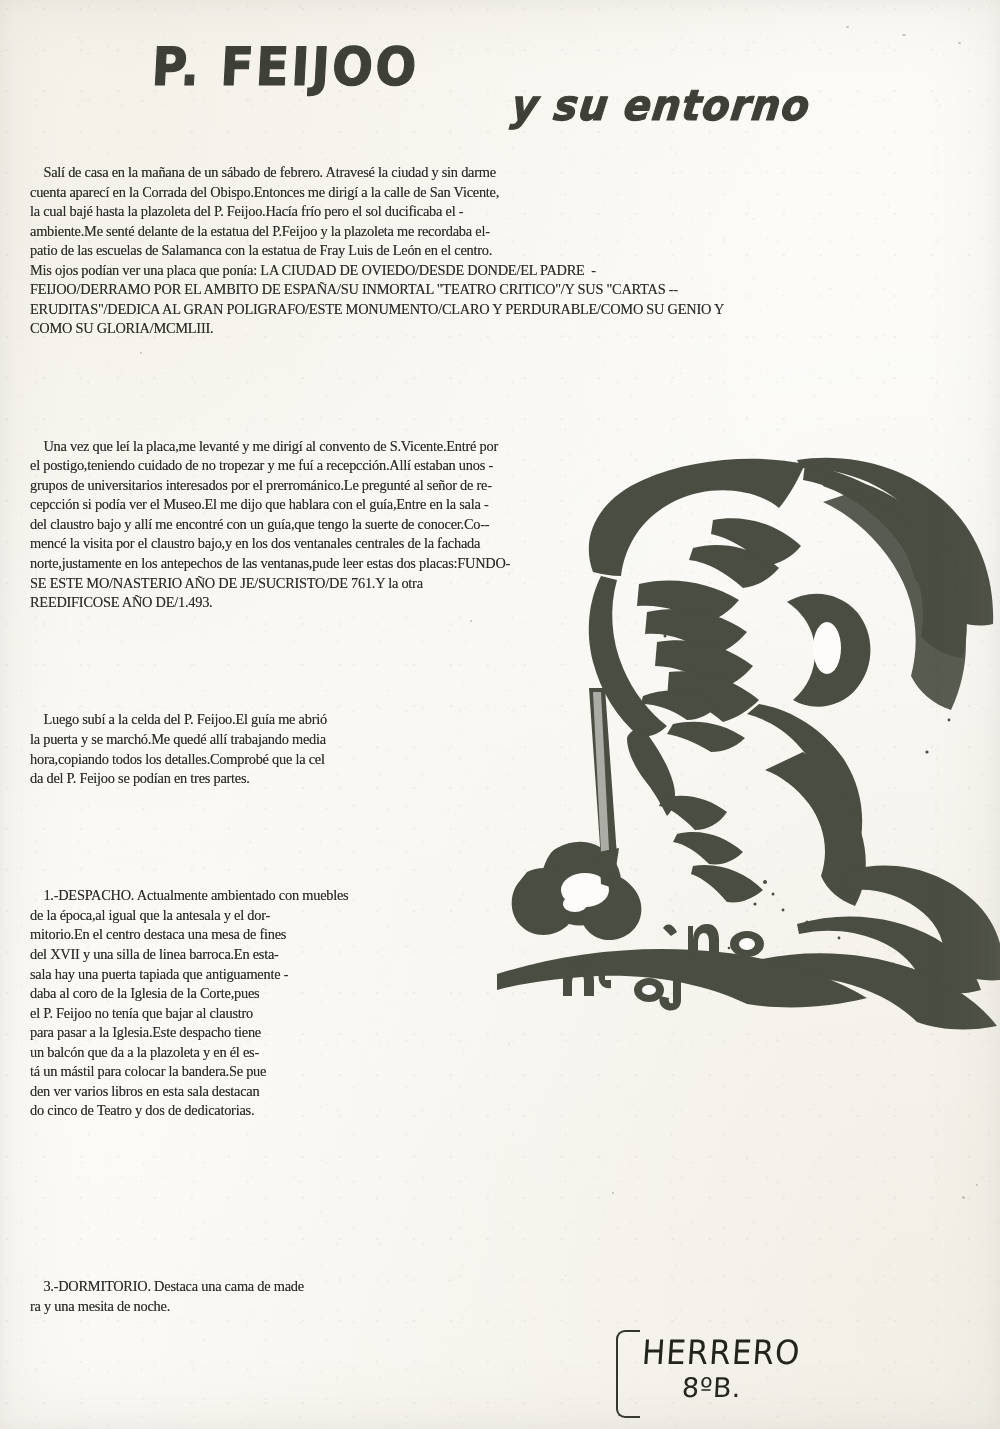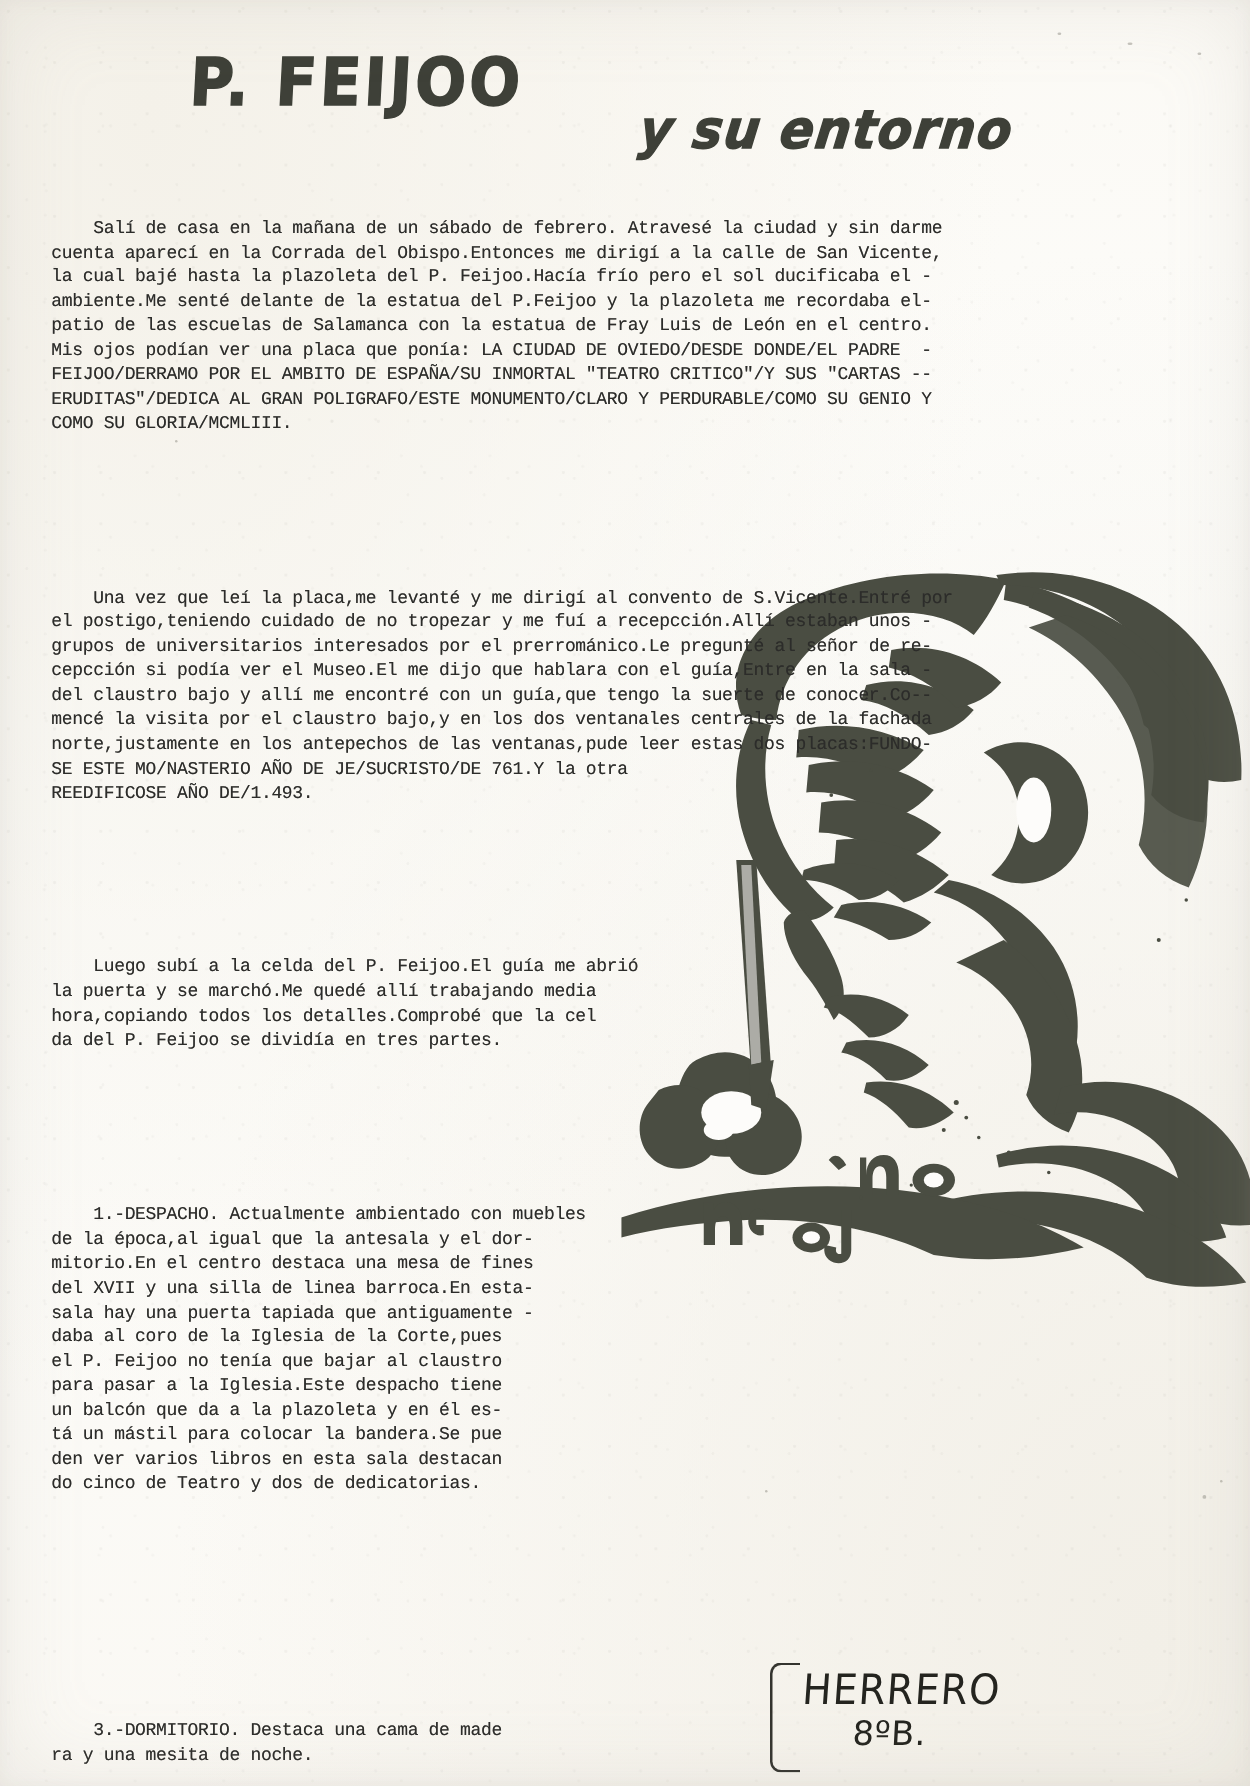--- a/index.html
+++ b/index.html
@@ -62,21 +62,21 @@
   .body-text{
     position:absolute;
     left:30px;top:124px;width:944px;
     color:#2c2c2a;
     font-size:14.4px;
     line-height:19.55px;
     letter-spacing:-0.25px;
     white-space:pre-wrap;
     text-shadow:0 0 .45px rgba(50,50,46,.55);
   }
-  .p{margin:11px;}
+  .p{margin:0;font-family:Liberation Serif, serif;}
   .gap{height:19.55px;}
   .narrow{width:540px;}
 
   
   .illus{
     position:absolute;
     left:497px;top:452px;
     width:505px;height:585px;
     pointer-events:none;
   }
@@ -238,21 +238,21 @@
 cepcción si podía ver el Museo.El me dijo que hablara con el guía,Entre en la sala -
 del claustro bajo y allí me encontré con un guía,que tengo la suerte de conocer.Co--
 mencé la visita por el claustro bajo,y en los dos ventanales centrales de la fachada
 norte,justamente en los antepechos de las ventanas,pude leer estas dos placas:FUNDO-
 SE ESTE MO/NASTERIO AÑO DE JE/SUCRISTO/DE 761.Y la otra
 REEDIFICOSE AÑO DE/1.493.</div>
   <div class="gap"></div>
   <div class="p narrow">    Luego subí a la celda del P. Feijoo.El guía me abrió
 la puerta y se marchó.Me quedé allí trabajando media
 hora,copiando todos los detalles.Comprobé que la cel
-da del P. Feijoo se dividía en tres partes.</div>
+da del P. Feijoo se podían en tres partes.</div>
   <div class="gap"></div>
   <div class="p narrow">    1.-DESPACHO. Actualmente ambientado con muebles
 de la época,al igual que la antesala y el dor-
 mitorio.En el centro destaca una mesa de fines
 del XVII y una silla de linea barroca.En esta-
 sala hay una puerta tapiada que antiguamente -
 daba al coro de la Iglesia de la Corte,pues
 el P. Feijoo no tenía que bajar al claustro
 para pasar a la Iglesia.Este despacho tiene
 un balcón que da a la plazoleta y en él es-

